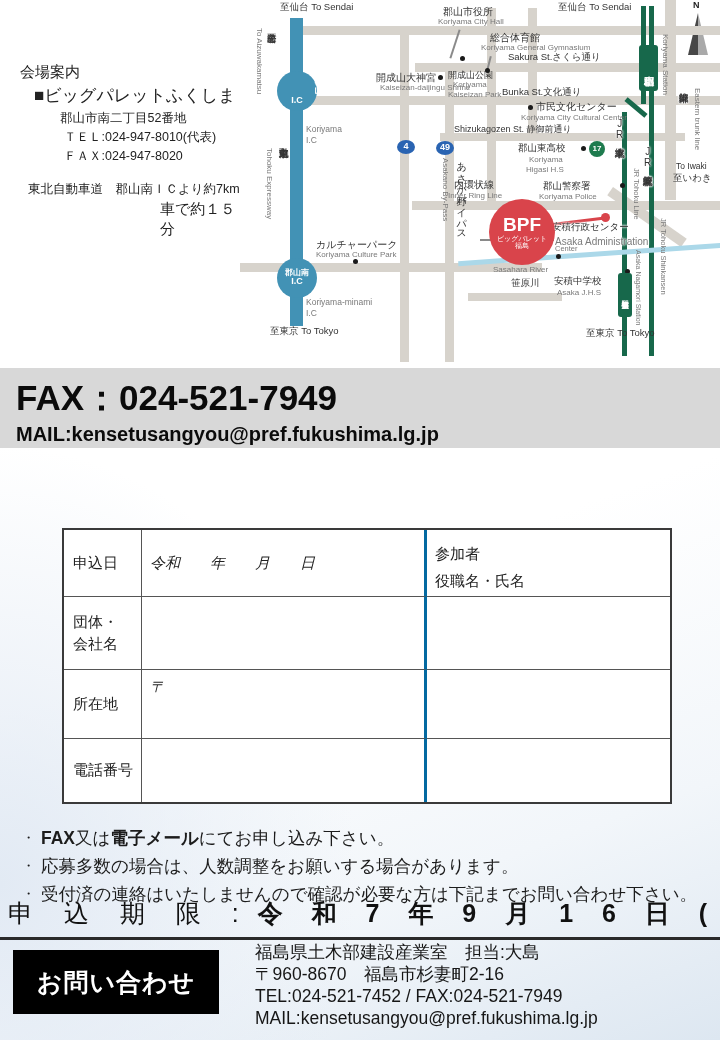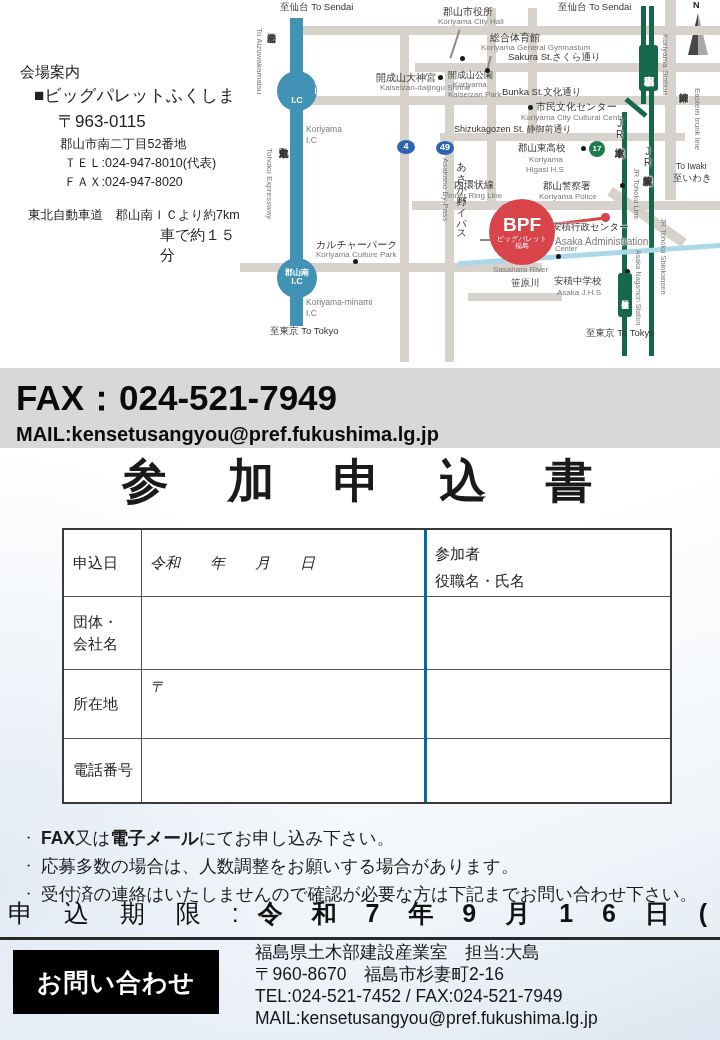--- a/index.html
+++ b/index.html
@@ -78,21 +78,20 @@
   .contact-info{position:absolute;left:255px;top:941px;font-size:17.5px;line-height:22px;color:#161616;}
 </style>
 </head>
 <body>
 
 <div class="page">
 
   <div class="venue">
     <div class="venue-heading">会場案内</div>
     <div class="venue-name">■ビッグパレットふくしま</div>
-    <div class="venue-postal">〒963-0115</div>
     <div class="venue-address">郡山市南二丁目52番地</div>
     <div class="venue-tel">ＴＥＬ:024-947-8010(代表)</div>
     <div class="venue-fax">ＦＡＸ:024-947-8020</div>
     <div class="venue-access1">東北自動車道　郡山南ＩＣより約7km</div>
     <div class="venue-access2">車で約１５分</div>
   </div>
 
   <div class="map">
     <div class="compass">
       <span class="n">N</span>
@@ -216,21 +215,20 @@
       </div>
     </div>
 
   <div class="fax-band">
     <div class="fax-line1">
       <span class="fax-big">FAX：024-521-7949</span>
     </div>
     <div class="fax-line2">MAIL:kensetusangyou@pref.fukushima.lg.jp</div>
   </div>
 
-  <div class="form-title">参　加　申　込　書</div>
 
   <div class="app-table">
     <div class="cell colA">申込日</div>
     <div class="cell colB">令和　　年　　月　　日</div>
     <div class="cell colC participants">
       <span>参加者</span>
       <span>役職名・氏名</span>
     </div>
     <div class="cell colA stack">
       <span>団体・</span>

